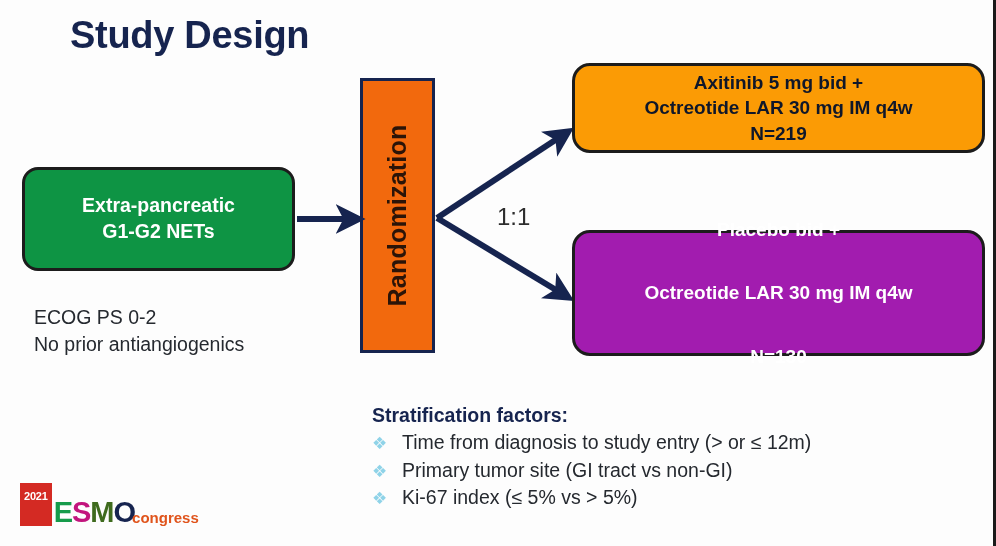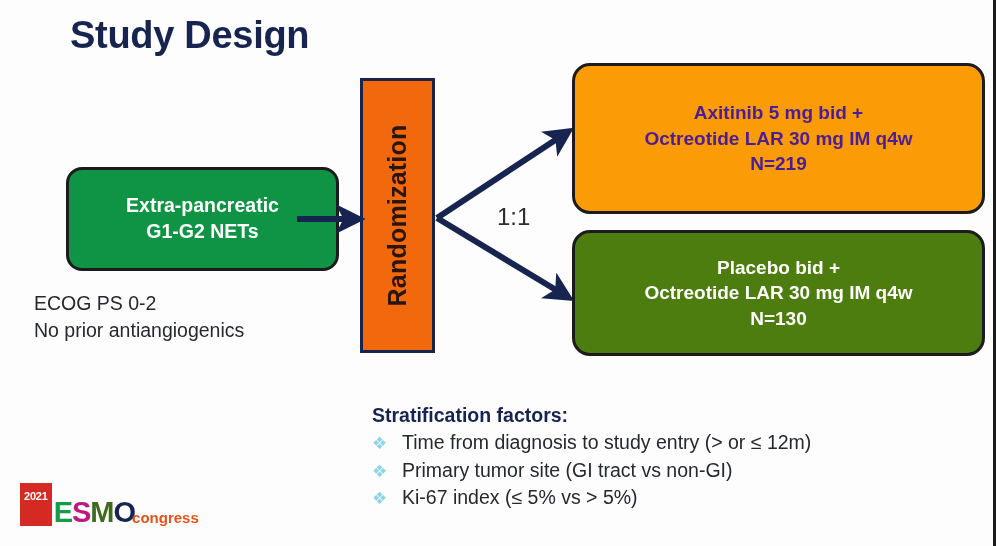--- a/index.html
+++ b/index.html
@@ -54,28 +54,27 @@
     box-sizing: border-box;
     display: flex;
     flex-direction: column;
     align-items: center;
     justify-content: center;
     color: #ffffff;
     font-weight: bold;
     font-size: 19.5px;
     line-height: 1.33;
     text-align: center;
-    margin-left: 44px;
   }
 
   
   #criteria {
     position: absolute;
     left: 34px;
-    top: 290px;
+    top: 304px;
     font-size: 19.5px;
     color: #25292f;
     line-height: 1.37;
   }
   #criteria div { white-space: nowrap; }
 
   
   #randomization-box {
     position: absolute;
     left: 360px;
@@ -110,29 +109,30 @@
     flex-direction: column;
     align-items: center;
     justify-content: center;
     font-weight: bold;
     font-size: 19px;
     line-height: 1.35;
     text-align: center;
   }
   #arm-experimental {
     top: 63px;
-    height: 151px;
+    height: 90px;
     background: #fb9b05;
-    color: #4c1d95;
+    color: #0f172a;
   }
   #arm-control {
     top: 230px;
     height: 126px;
-    background: #4d7c0f;
+    background: #a21caf;
     color: #ffffff;
+    gap: 38px;
   }
 
   
   #arrows {
     position: absolute;
     left: 0; top: 0;
     width: 996px;
     height: 546px;
     pointer-events: none;
   }

